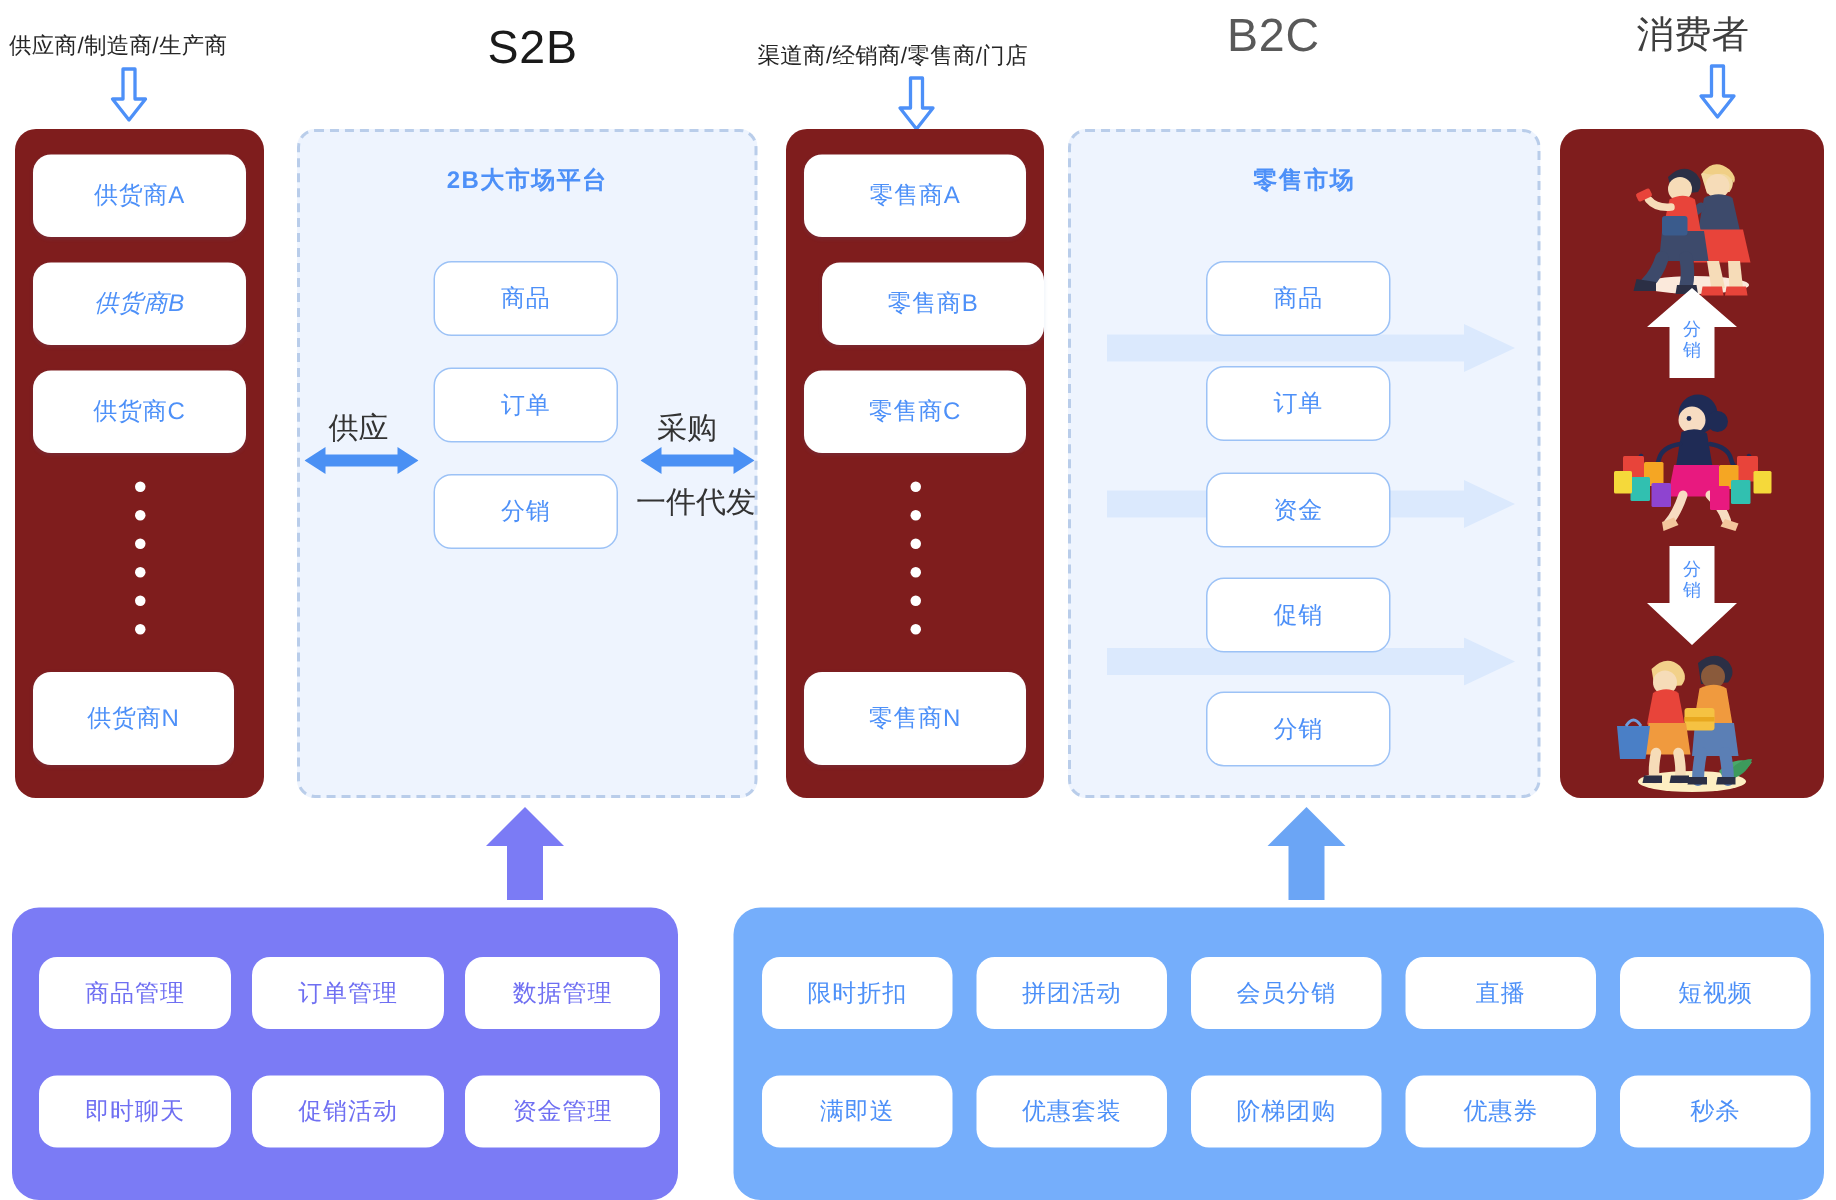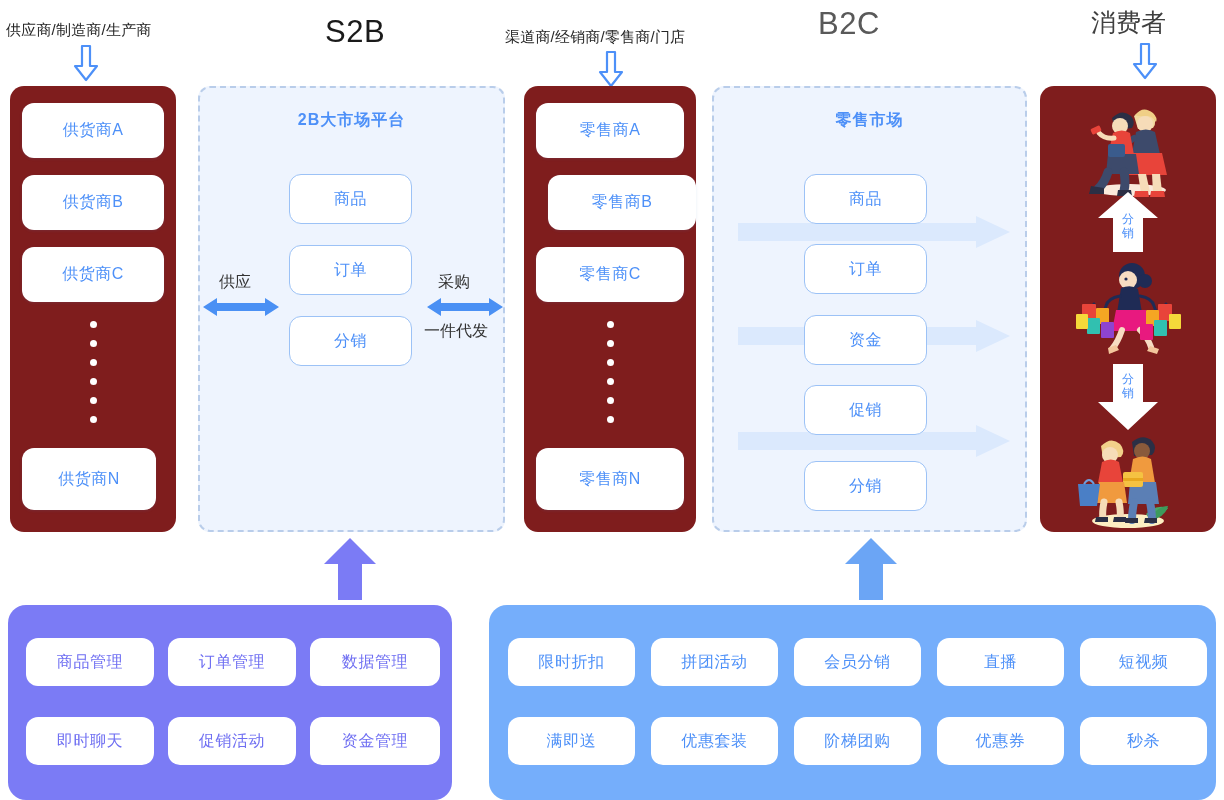--- a/index.html
+++ b/index.html
@@ -52,21 +52,21 @@
   .pill.shadowed { box-shadow: 0 1px 3px rgba(80,120,190,.14); }
 
   .dots { position: absolute; width: 100%; }
   .dot {
     width: 7px; height: 7px; border-radius: 50%;
     background: #ffffff; margin: 0 auto 12px auto;
   }
 
   
   .flow-label {
-    position: absolute; font-size: 16px; color: #333333; white-space: nowrap;
+    position: absolute; font-size: 20px; color: #333333; white-space: nowrap;
   }
   .dbl-arrow { position: absolute; }
 
   
   .pale-arrow { position: absolute; }
 
   
   .up-arrow { position: absolute; }
 
   
@@ -108,21 +108,21 @@
 
   <div class="hdr-big" style="left:818px; top:6px; color:#595959;">B2C</div>
 
   <div class="hdr-cn-big" style="left:1091px; top:6px;">消费者</div>
   <svg class="oarrow" style="left:1131px; top:42px;" viewBox="0 0 28 38">
     <path d="M10 2 H18 V22 H25 L14 36 L3 22 H10 Z" fill="none" stroke="#4d90f8" stroke-width="2.2" stroke-linejoin="round"></path>
   </svg>
 
   <div class="col-solid" style="left:10px; top:86px; width:166px; height:446px;">
     <div class="pill shadowed" style="left:12px; top:17px; width:142px; height:55px;">供货商A</div>
-    <div class="pill shadowed" style="left:12px; top:89px; width:142px; height:55px;">供货商B</div>
+    <div class="pill shadowed" style="left:12px; top:89px; width:142px; height:55px;font-style:italic;">供货商B</div>
     <div class="pill shadowed" style="left:12px; top:161px; width:142px; height:55px;">供货商C</div>
     <div class="dots" style="left:0; top:235px;">
       <div class="dot"></div>
         <div class="dot"></div>
         <div class="dot"></div>
       <div class="dot"></div>
         <div class="dot"></div>
         <div class="dot"></div>
     </div>
     <div class="pill shadowed" style="left:12px; top:362px; width:134px; height:62px;">供货商N</div>

